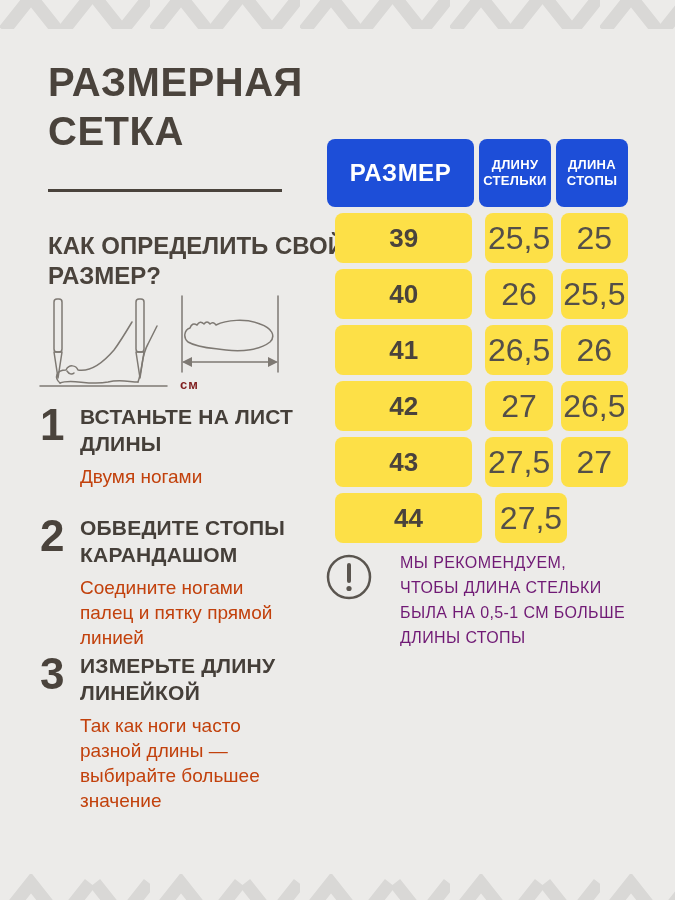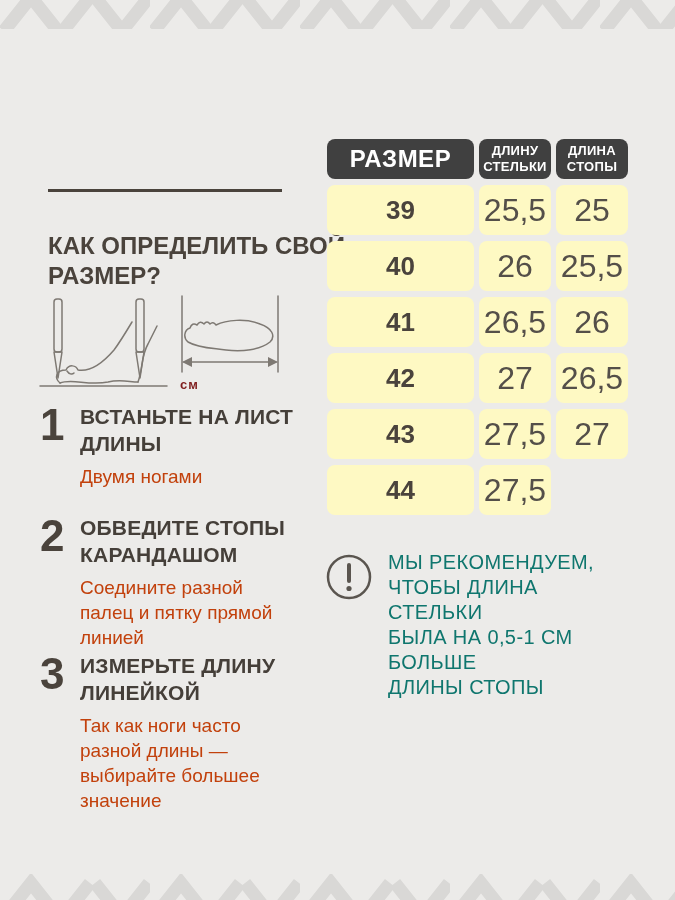--- a/index.html
+++ b/index.html
@@ -55,33 +55,33 @@
     margin-top:7px; font-size:19px; line-height:25px; color:#c2410c;
   }
 
   
   .size-table { position:absolute; left:327px; top:139px; width:301px; }
   .t-row { display:flex; margin-bottom:6px; }
   .t-cell { border-radius:8px; display:flex; align-items:center; justify-content:center; text-align:center; }
   .c-size { width:147px; margin-right:5px; }
   .c-val  { width:72px; }
   .c-val + .c-val { margin-left:5px; }
-  .t-head .t-cell { background:#404040; color:#FFFFFF; height:40px; }
+  .t-head .t-cell { background:#1d4ed8; color:#FFFFFF; height:68px; }
   .t-head .c-size { font-size:24px; font-weight:bold; letter-spacing:0.5px; }
   .t-head .c-val  { font-size:13px; font-weight:bold; line-height:16px; letter-spacing:0.3px; }
-  .t-body .t-cell { background:#fef9c3; height:50px; }
+  .t-body .t-cell { background:#fde047; height:50px;margin-left:8px; }
   .t-body .c-size { font-size:26px; font-weight:bold; color:#4A433C; }
   .t-body .c-val  { font-size:32px; color:#544F49; }
 
   
   .note { position:absolute; left:325px; top:550px; width:310px; display:flex; }
   .note-icon { flex:none; width:48px; height:48px; margin-top:3px; }
   .note-text {
-    margin-left:15px; font-size:20px; line-height:25px; letter-spacing:0.4px;
-    color:#0f766e; text-transform:uppercase;
+    margin-left:27px; font-size:16px; line-height:25px; letter-spacing:0.4px;
+    color:#701a75; text-transform:uppercase;
   }
   .line-art { stroke:#7E7973; fill:none; stroke-width:1.5; stroke-linecap:round; stroke-linejoin:round; }
 </style>
 </head>
 <body>
 
 <div class="poster">
 
   <div class="chev-band chev-top">
     <svg width="675" height="46" xmlns="http://www.w3.org/2000/svg">
@@ -91,20 +91,21 @@
             <polyline points="4,47 31,13 58,47"></polyline>
             <line x1="63" y1="47" x2="90" y2="13"></line>
             <polyline points="95,13 122,47 149,13"></polyline>
           </g>
         </pattern>
       </defs>
       <rect x="0" y="0" width="675" height="46" fill="url(#chev)"></rect>
     </svg>
   </div>
 
+  <div class="title">РАЗМЕРНАЯ СЕТКА</div>
   <div class="divider"></div>
   <div class="subtitle">КАК ОПРЕДЕЛИТЬ СВОЙ РАЗМЕР?</div>
 
   <svg class="illus illus-1" width="135" height="100" viewBox="0 0 135 100">
     <line class="line-art" x1="4" y1="92" x2="131" y2="92" stroke-linecap="butt"></line>
     <g class="line-art" fill="#FFFFFF">
       <rect x="18" y="5" width="8" height="53" rx="3"></rect>
       <path d="M18 58 L22 84 L26 58 Z"></path>
       <rect x="100" y="5" width="8" height="53" rx="3"></rect>
       <path d="M100 58 L104 84 L108 58 Z"></path>
@@ -135,21 +136,21 @@
     <div class="step-number">1</div>
     <div class="step-body">
       <div class="step-title">ВСТАНЬТЕ НА ЛИСТ ДЛИНЫ</div>
       <div class="step-desc">Двумя ногами</div>
     </div>
   </div>
   <div class="step step-2">
     <div class="step-number">2</div>
     <div class="step-body">
       <div class="step-title">ОБВЕДИТЕ СТОПЫ КАРАНДАШОМ</div>
-      <div class="step-desc">Соедините разной палец и пятку прямой линией</div>
+      <div class="step-desc">Соедините ногами палец и пятку прямой линией</div>
     </div>
   </div>
   <div class="step step-3">
     <div class="step-number">3</div>
     <div class="step-body">
       <div class="step-title">ИЗМЕРЬТЕ ДЛИНУ ЛИНЕЙКОЙ</div>
       <div class="step-desc">Так как ноги часто разной длины — выбирайте большее значение</div>
     </div>
   </div>
 

